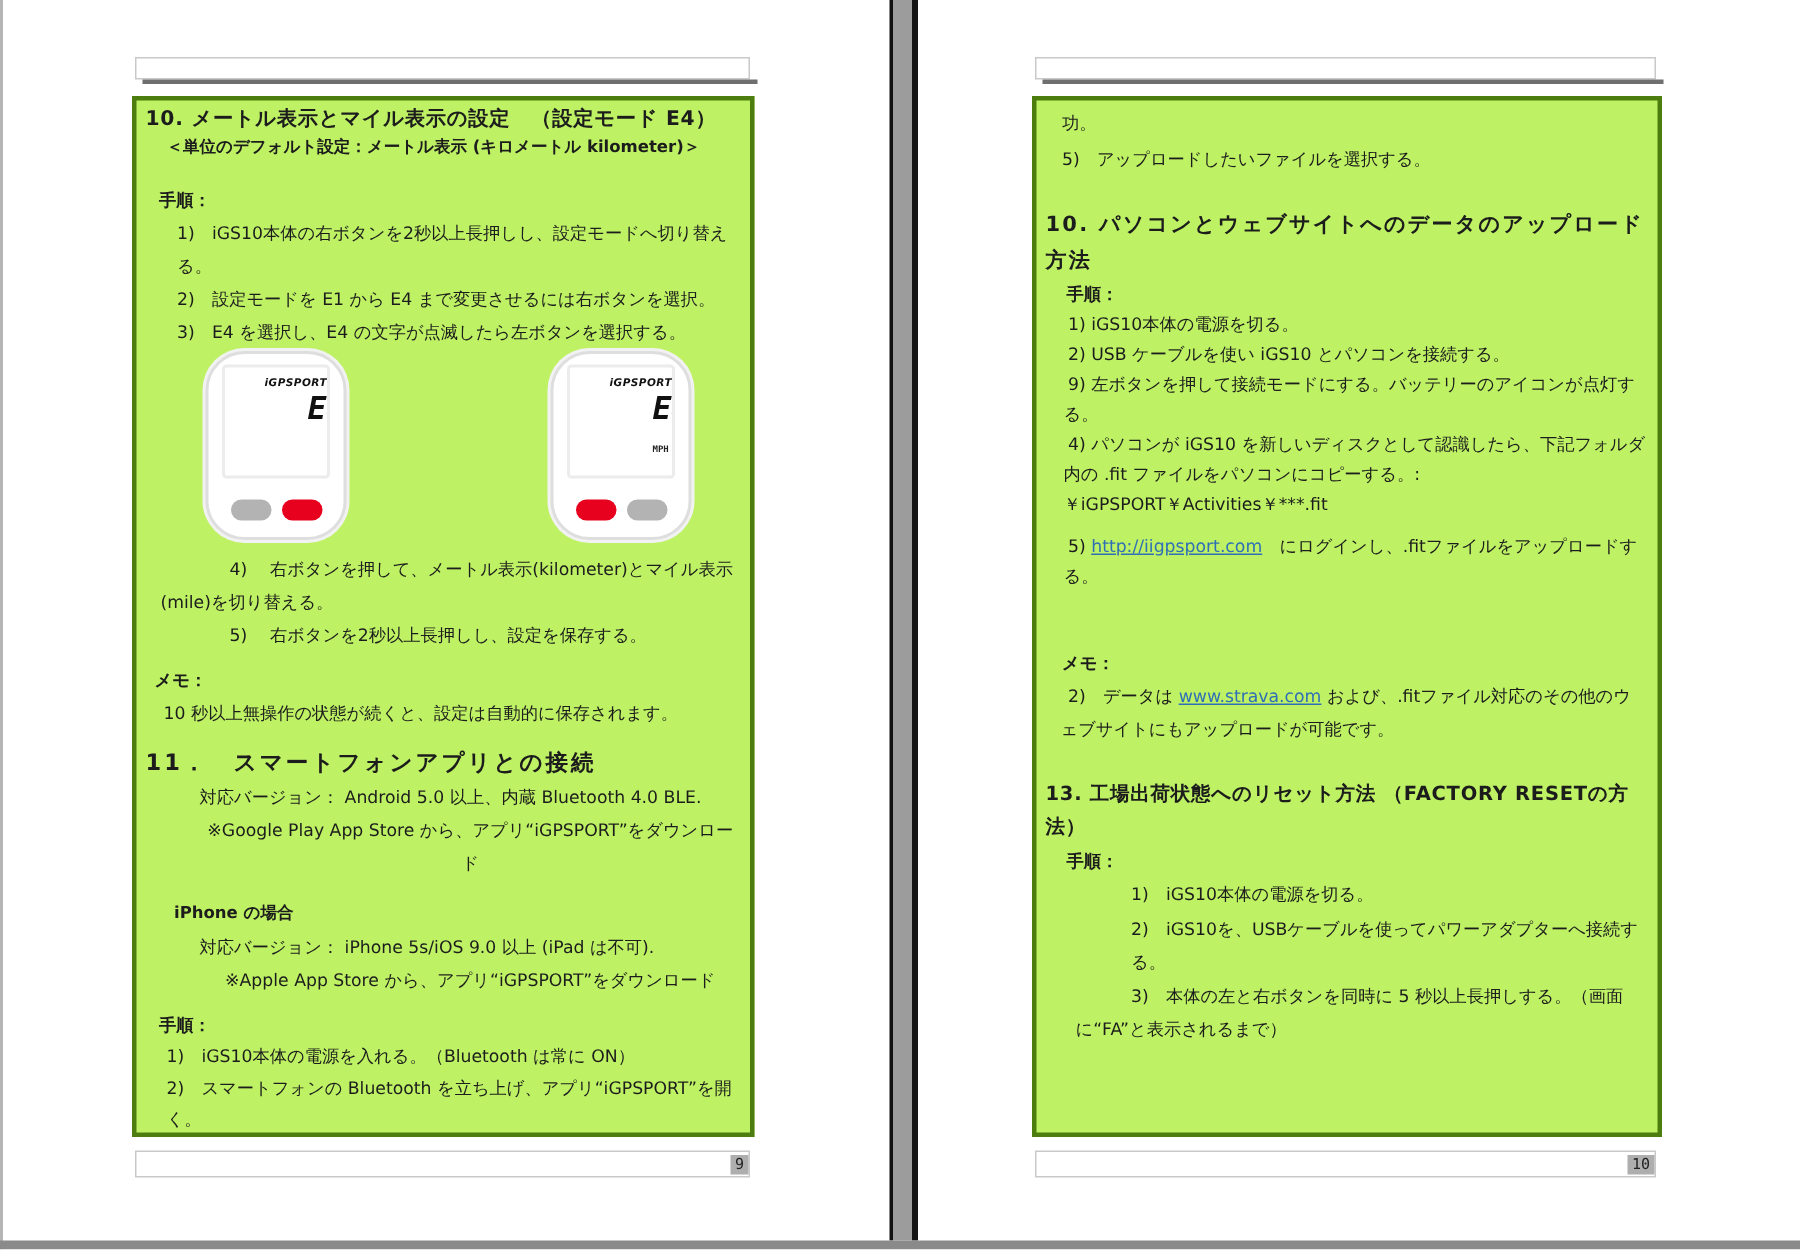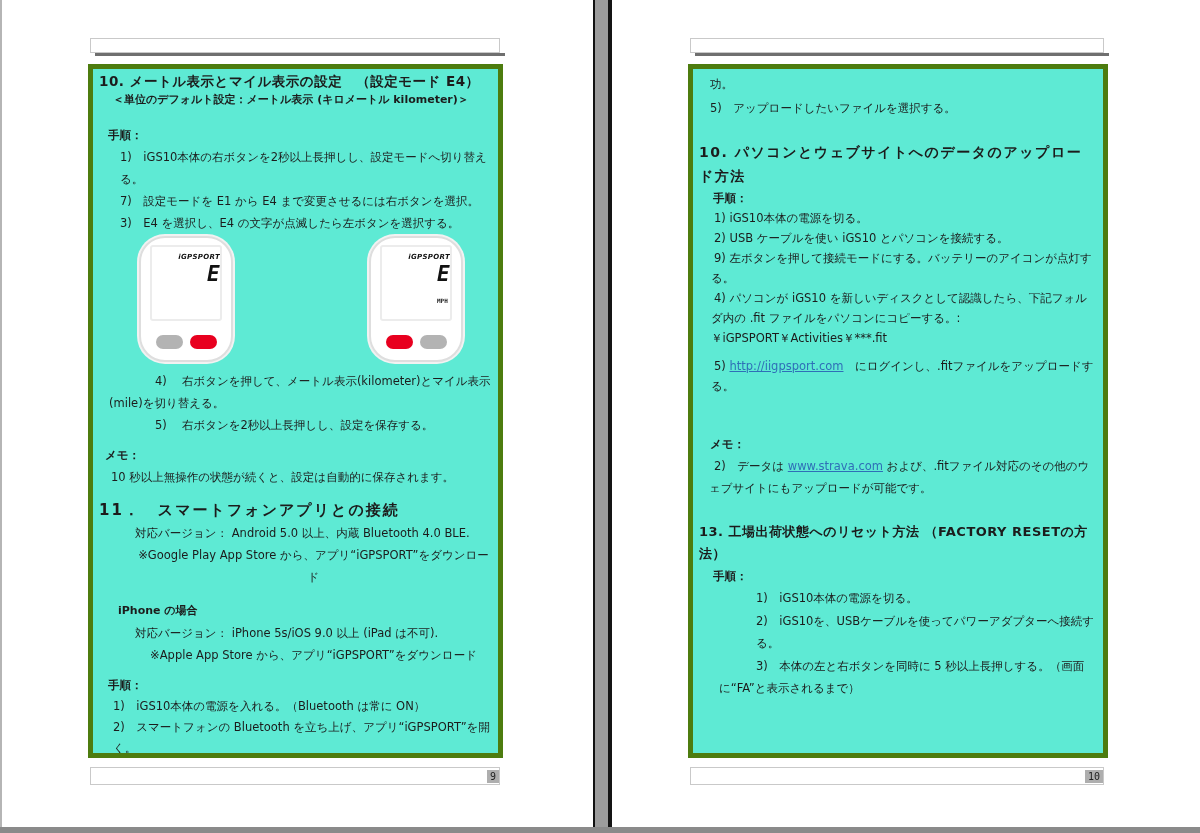--- a/index.html
+++ b/index.html
@@ -18,22 +18,22 @@
     background:linear-gradient(to right,#111 0 2px,#9c9c9c 2px 15px,#141414 15px 19px);
   }
   
   .hbox { position:absolute; height:15px; background:#fff; border:1px solid #c9c9c9; }
   .hshadow { position:absolute; height:3px; background:#6f6f6f; }
   .fbox { position:absolute; height:18px; background:#fff; border:1px solid #c9c9c9;
           display:flex; align-items:center; justify-content:flex-end; }
   .pagenum { background:#aeaeae; color:#222; font-size:10px; line-height:13px;
              padding:0 3px; font-family:"DejaVu Sans Mono", monospace; }
   
-  .content { position:absolute; top:64px; height:694px; border:5px solid #4d7c0f;
-             background:#5eead4; overflow:hidden; font-size:11.5px; }
+  .content { position:absolute; top:64px; height:694px; border:3px solid #4d7c0f;
+             background:#bef264; overflow:hidden; font-size:11.5px; }
   .content.left  { left:88px;  width:415px; padding:2px 6px 0 6px; }
   .content.right { left:688px; width:420px; padding:5px 6px 0 6px; }
 
   .h-sec   { font-weight:bold; font-size:13.5px; line-height:20px; letter-spacing:0.5px; }
   .h-sec11 { font-weight:bold; font-size:15px;  line-height:24px; letter-spacing:2px; margin-top:10px; }
   .h-sec12 { font-weight:bold; font-size:14px;  line-height:24px; letter-spacing:1.5px; margin-top:22px; }
   .h-sec13 { font-weight:bold; font-size:13px;  line-height:22px; letter-spacing:0.5px; margin-top:22px; }
   .h-sub   { font-weight:bold; font-size:11px; line-height:18px; padding-left:14px; }
   .lbl     { font-weight:bold; font-size:11.5px; line-height:22px; padding-left:9px; margin-top:15px; }
   .lbl.tight { margin-top:8px; }
@@ -78,21 +78,21 @@
 
   <div class="hbox" style="left:90px; top:38px; width:410px;"></div>
   <div class="hshadow" style="left:95px; top:53px; width:410px;"></div>
 
   <div class="content left">
     <div class="h-sec">10. メートル表示とマイル表示の設定　（設定モード E4）</div>
     <div class="h-sub">＜単位のデフォルト設定：メートル表示 (キロメートル kilometer)＞</div>
 
     <div class="lbl">手順：</div>
     <div class="step">1)　iGS10本体の右ボタンを2秒以上長押しし、設定モードへ切り替える。</div>
-    <div class="step">7)　設定モードを E1 から E4 まで変更させるには右ボタンを選択。</div>
+    <div class="step">2)　設定モードを E1 から E4 まで変更させるには右ボタンを選択。</div>
     <div class="step">3)　E4 を選択し、E4 の文字が点滅したら左ボタンを選択する。</div>
 
     <div class="devices">
       <div class="device">
         <div class="screen">
           <div class="brand">iGPSPORT</div>
           <div class="lcd"><span>E4</span></div>
         </div>
         <div class="btnrow">
           <div class="pillbtn gray"></div>

